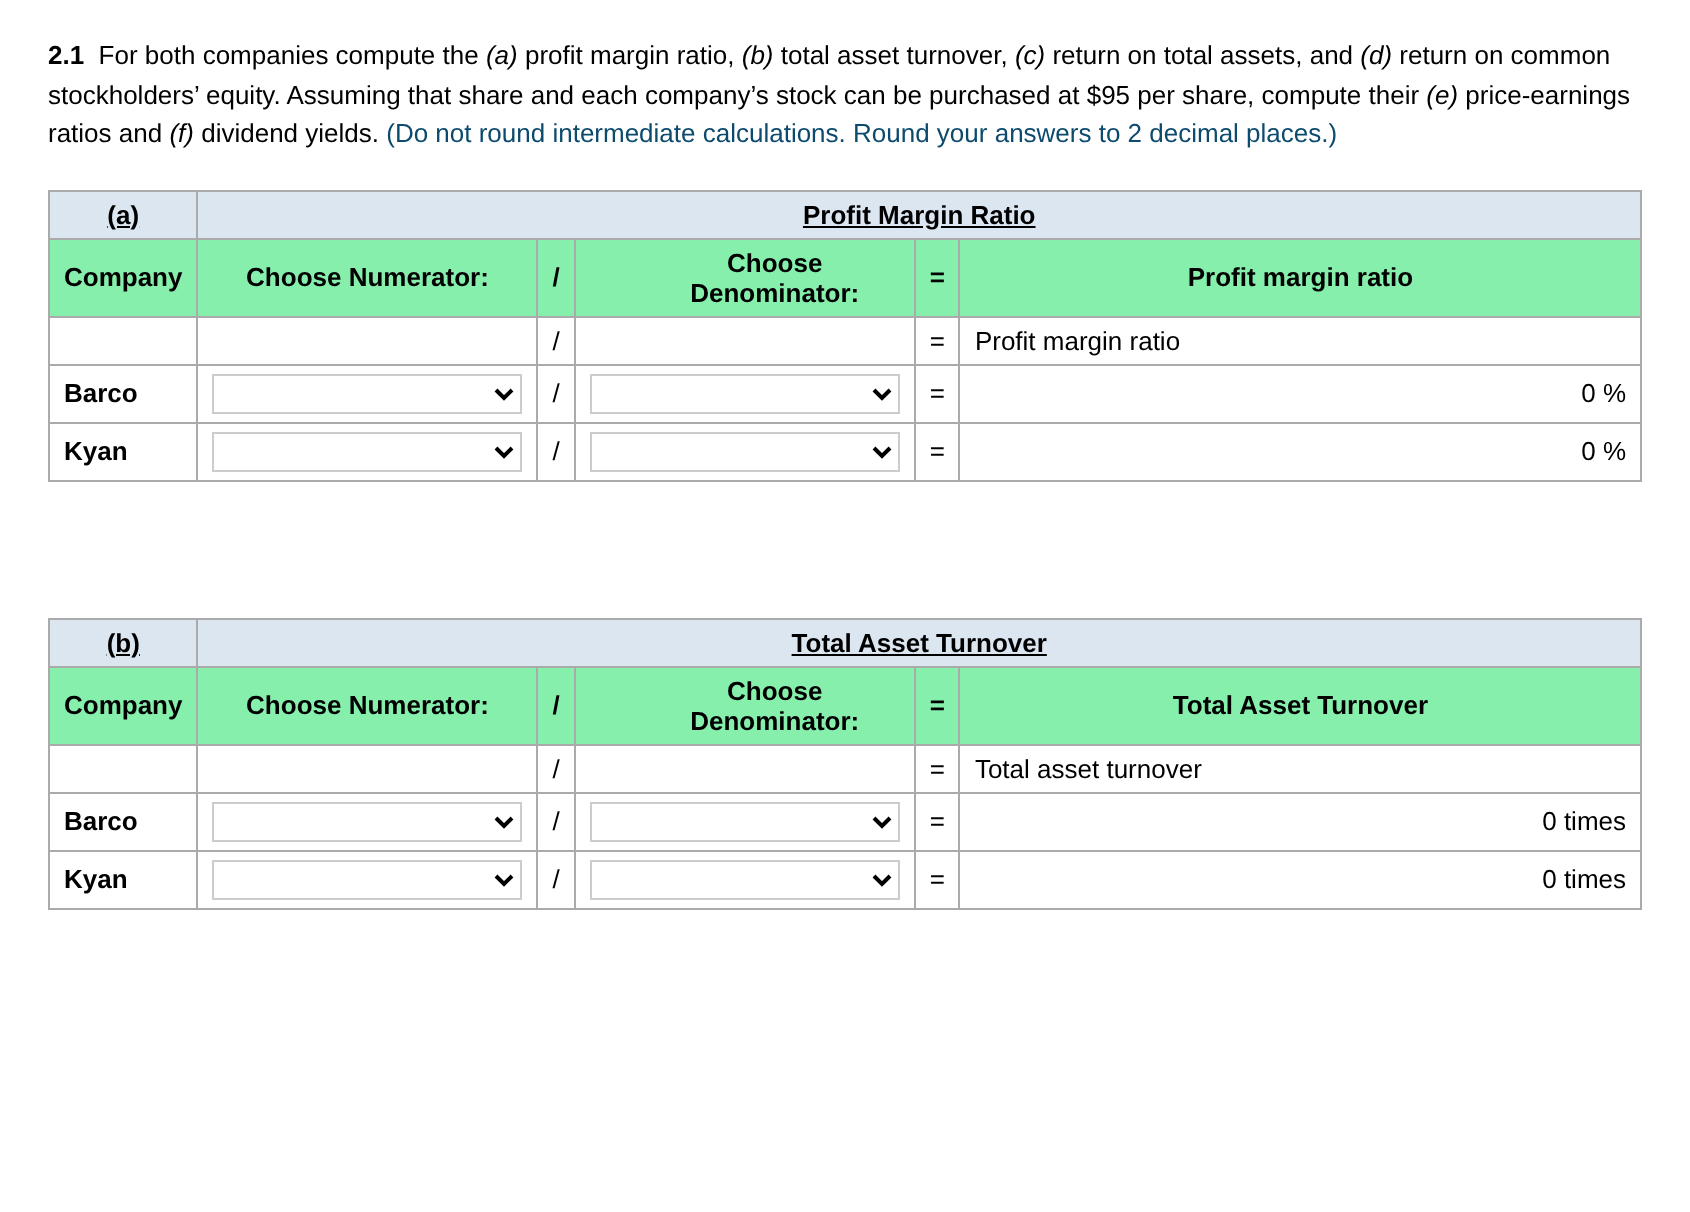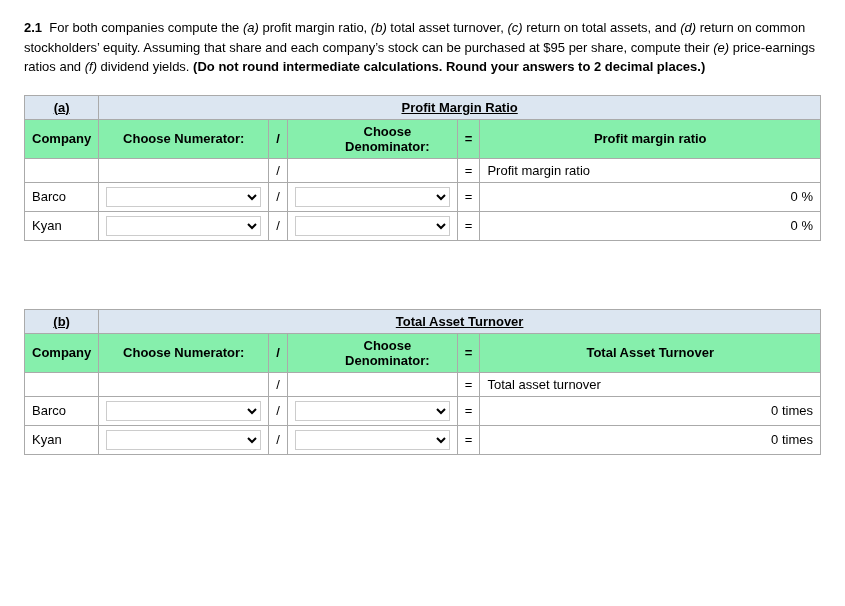--- a/index.html
+++ b/index.html
@@ -12,22 +12,22 @@
       width: 845px;
     }
     .problem-text {
       margin-bottom: 18px;
       line-height: 1.5;
     }
     .problem-number {
       font-weight: bold;
     }
     .red-text {
-      color: #000000;
-      font-weight: bold;
+      color: #0c4a6e;
+      font-weight: normal;
     }
     .section {
       margin-bottom: 28px;
     }
     table {
       border-collapse: collapse;
       width: 100%;
       margin-top: 0;
     }
     th, td {
@@ -47,21 +47,21 @@
       font-weight: bold;
       text-decoration: underline;
     }
     .label-cell {
       background-color: #c6d9f1;
       font-weight: bold;
       width: 70px;
     }
     .company-cell {
       width: 60px;
-      font-weight: normal;
+      font-weight: bold;
     }
     .slash-cell {
       text-align: center;
       width: 18px;
       border-left: 1px solid #aaa;
       border-right: 1px solid #aaa;
     }
     .eq-cell {
       text-align: center;
       width: 22px;

